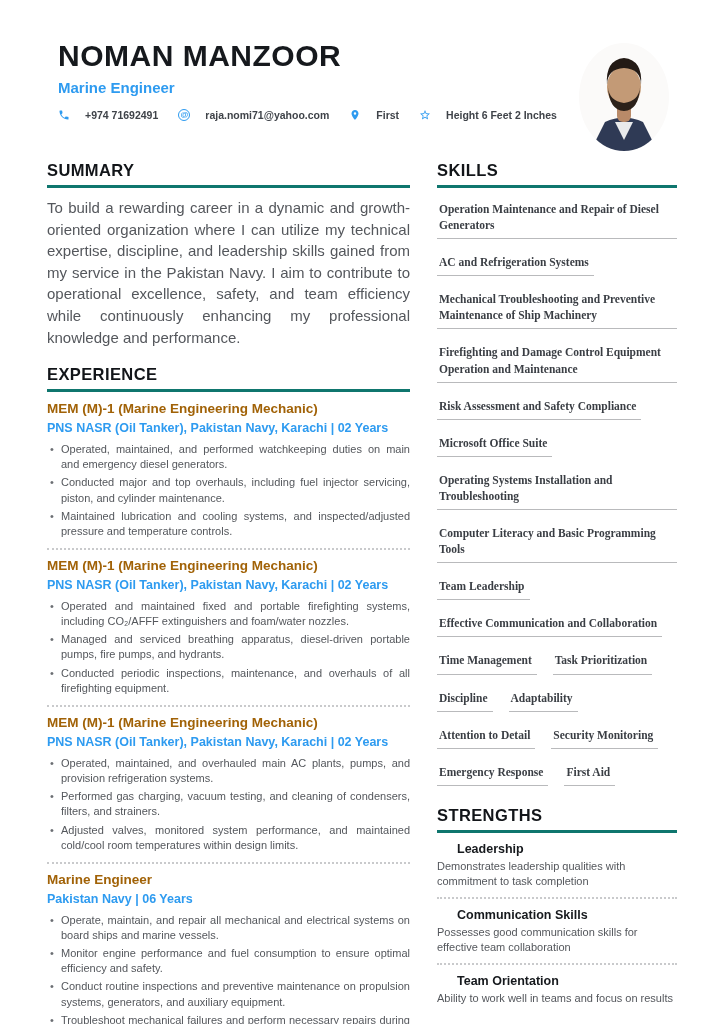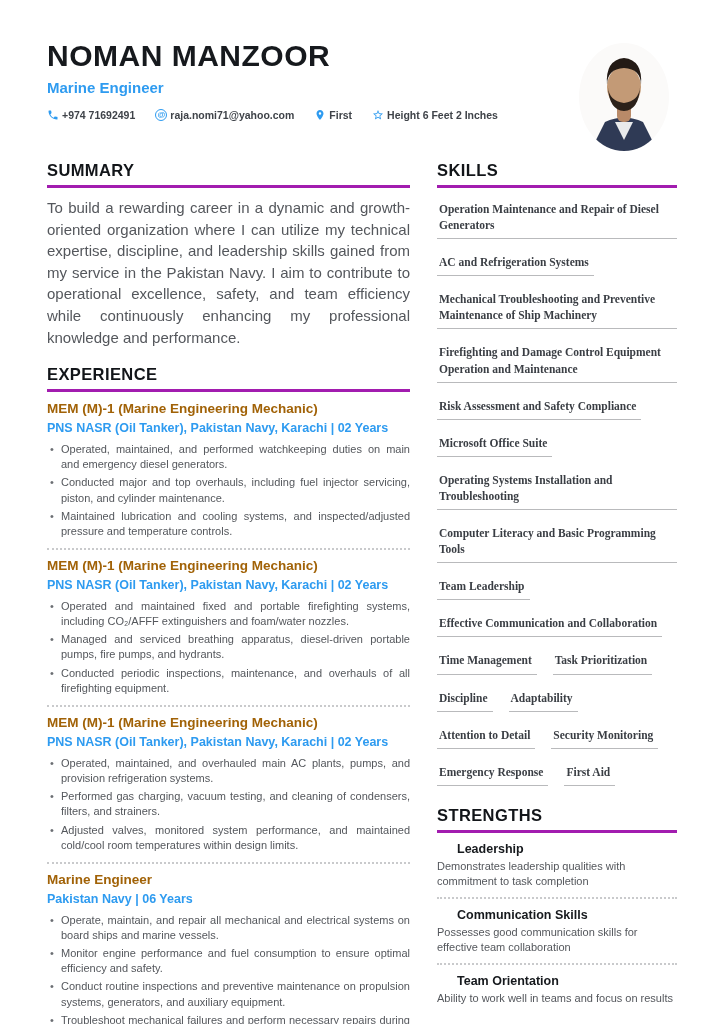--- a/index.html
+++ b/index.html
@@ -3,38 +3,38 @@
 <meta charset="utf-8">
 <style>
   * { margin:0; padding:0; box-sizing:border-box; }
   html,body { background:#e8e8e8; }
   body { font-family:"Liberation Sans", sans-serif; }
   .page {
     position:relative; width:724px; height:1024px; margin:0 auto;
     background:#ffffff; overflow:hidden; color:#1a1d21;
   }
   
-  .header { position:absolute; left:47px; top:40px; width:630px; }
+  .header { position:absolute; left:58px; top:40px; width:630px; }
   .name { font-size:30px; font-weight:800; letter-spacing:.5px; color:#16191d; line-height:1.05; }
   .job-title { font-size:15px; font-weight:700; color:#2e9bf0; margin-top:7px; }
   .contact-row { display:flex; align-items:center; gap:20px; margin-top:13px; }
-  .contact-item { display:flex; align-items:center; gap:3px; font-size:10.5px; font-weight:700; color:#3f4349; }
+  .contact-item { display:flex; align-items:center; gap:15px; font-size:10.5px; font-weight:700; color:#3f4349; }
   .contact-item svg { width:12px; height:12px; fill:#2e9bf0; flex:0 0 auto; }
   .at-circle {
     width:12px; height:12px; border:1px solid #2e9bf0; border-radius:50%;
     color:#2e9bf0; font-size:8px; font-weight:700; line-height:10px; text-align:center; flex:0 0 auto;
   }
   .photo { position:absolute; top:42px; right:54px; width:92px; height:110px; }
   
   .columns { position:absolute; top:161px; left:47px; width:630px; display:flex; gap:27px; }
   .col-left { width:363px; flex:0 0 363px; }
   .col-right { width:240px; flex:0 0 240px; }
   h2.sec {
     font-size:16.5px; font-weight:800; letter-spacing:.4px; color:#121519;
-    border-bottom:3px solid #a21caf; padding-bottom:5px; margin-bottom:9px;
+    border-bottom:3px solid #0f766e; padding-bottom:5px; margin-bottom:9px;
   }
   
   .summary-text { font-size:15px; line-height:1.44; color:#54575c; text-align:justify; margin-bottom:17px; }
   
   .entry { margin-top:8px; }
   .entry h3 { font-size:13.5px; font-weight:700; color:#a16207; line-height:1.25; }
   .entry-sub { font-size:12.5px; font-weight:700; color:#2e9bf0; margin:3px 0 7px; }
   .entry ul { list-style:none; padding-left:14px; }
   .entry li { position:relative; font-size:11px; line-height:1.38; color:#54575c; text-align:justify; margin-bottom:3px; }
   .entry li::before { content:"•"; position:absolute; left:-11px; color:#6b6e73; }

